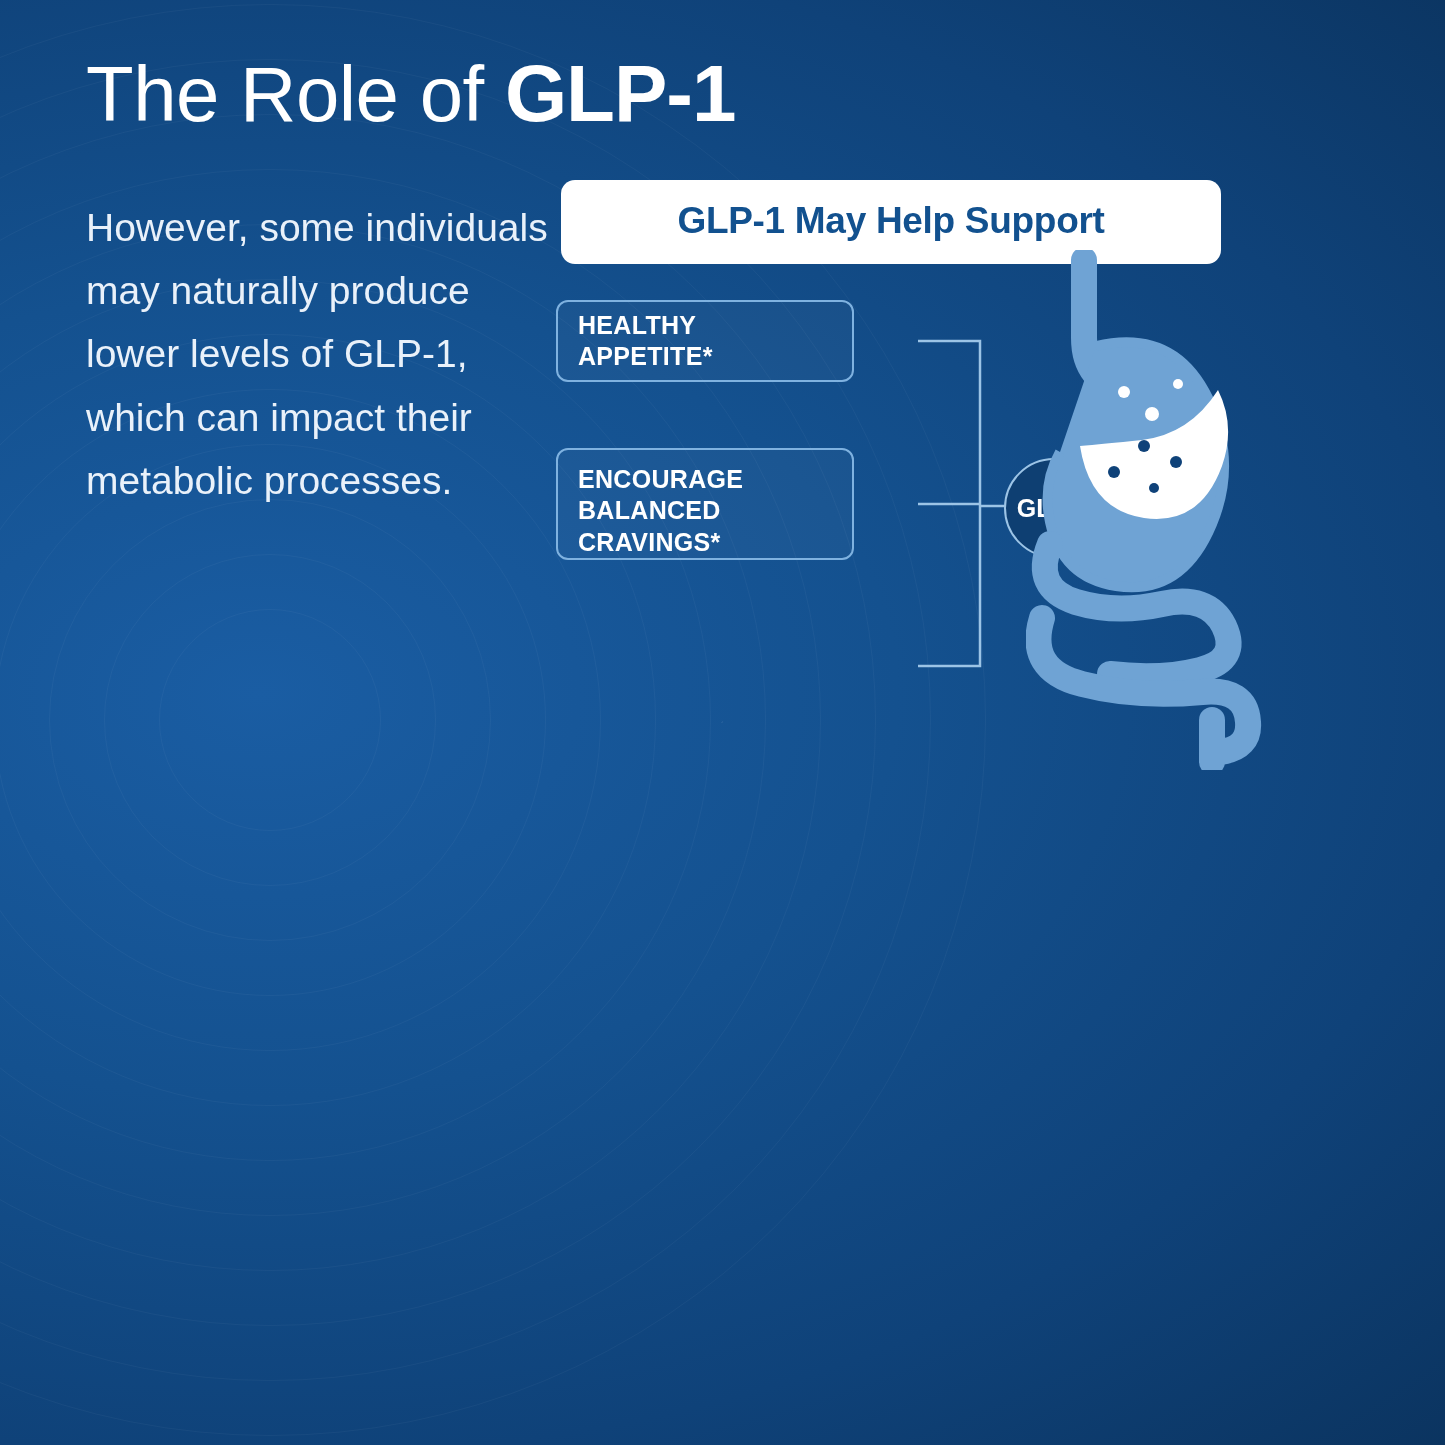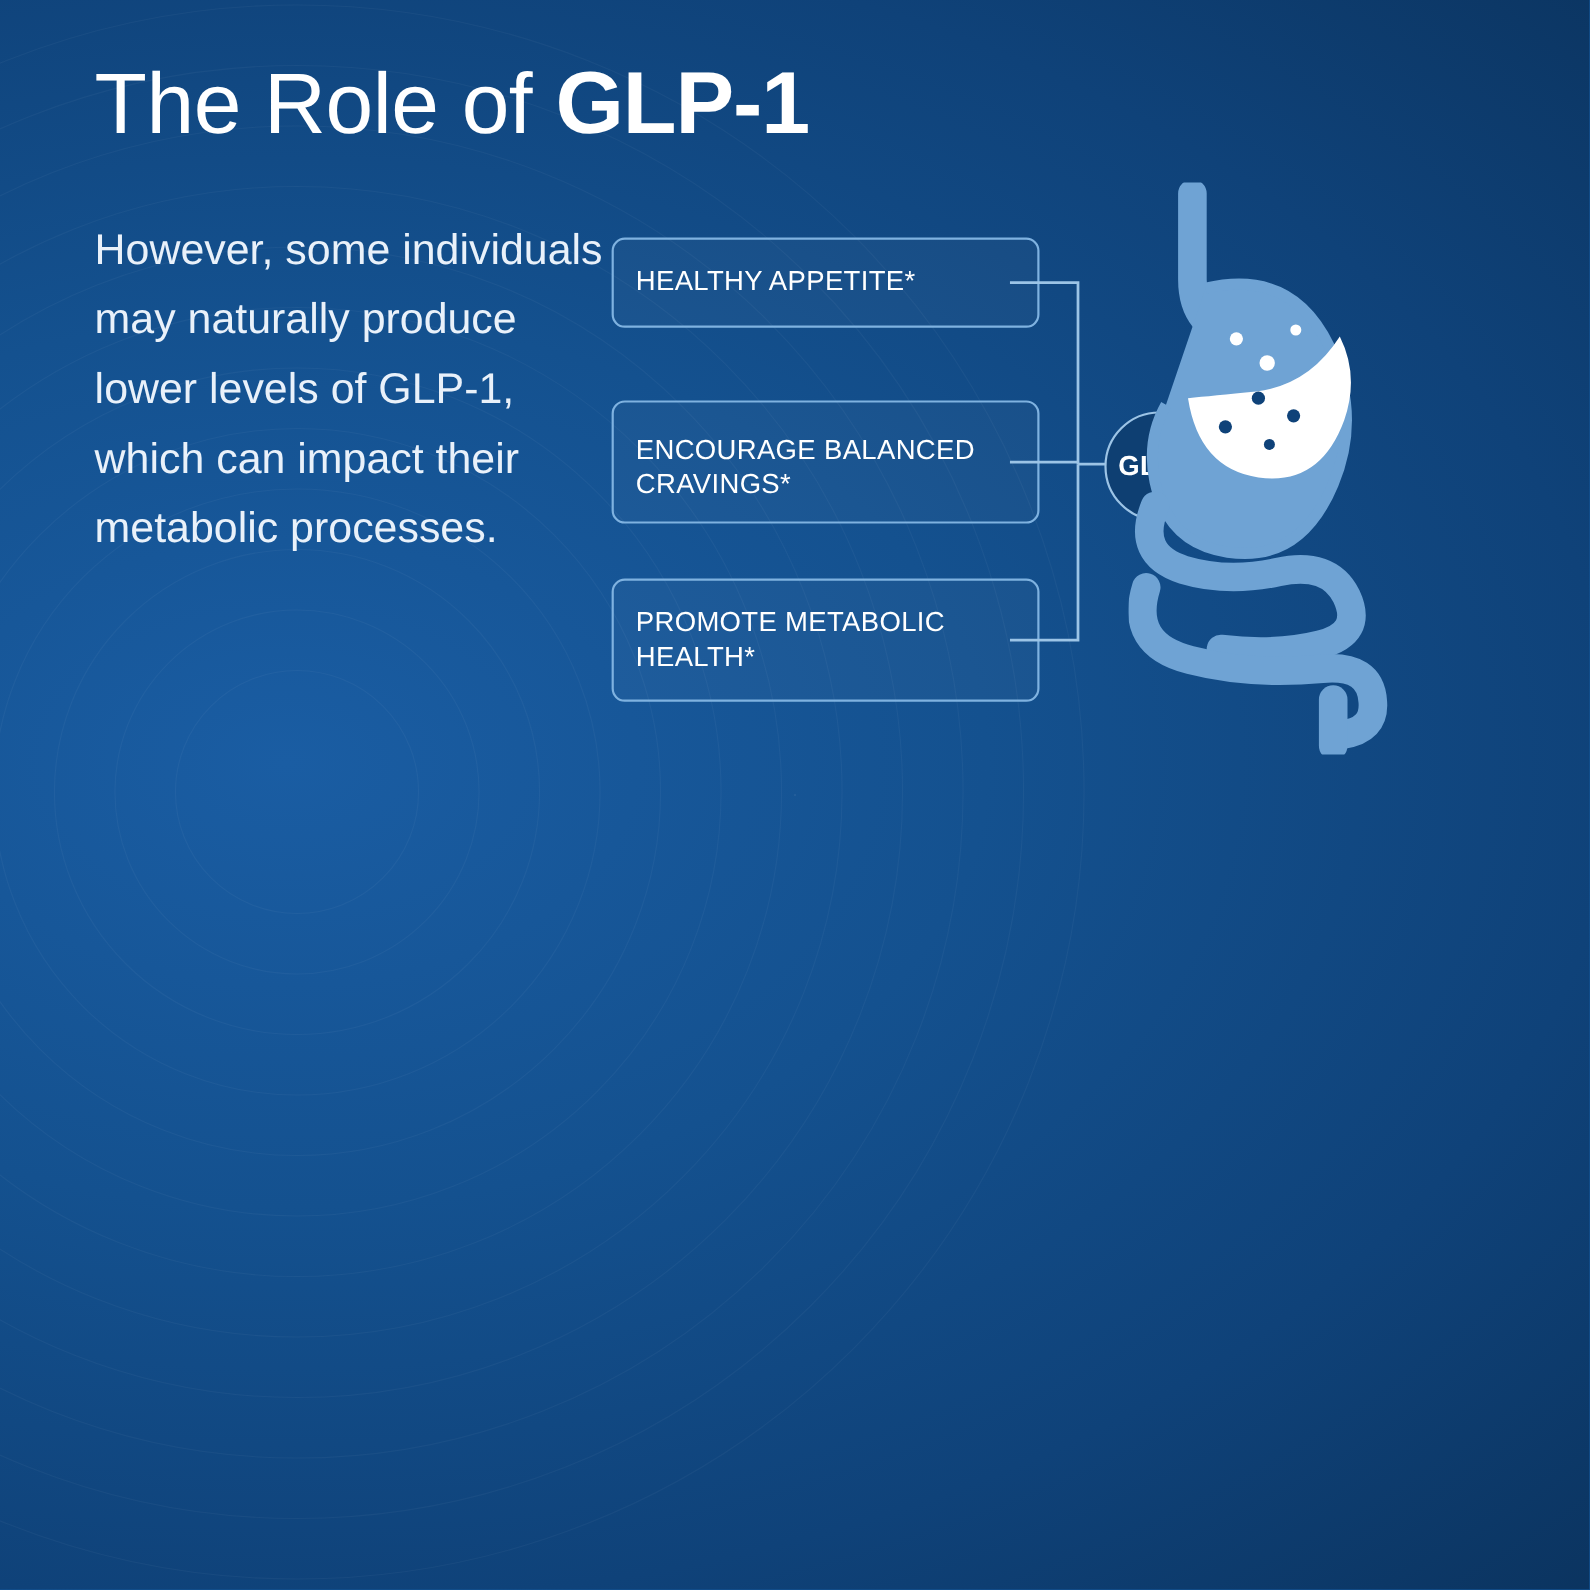--- a/index.html
+++ b/index.html
@@ -124,26 +124,26 @@
     left: 0;
     top: 0;
     width: 362px;
   }
   .feature-box {
     border: 2px solid #7fb2e0;
     border-radius: 12px;
     background: rgba(255,255,255,0.03);
     color: #ffffff;
     font-size: 25px;
-    font-weight: 400;
+    font-weight: 700;
     letter-spacing: 0.3px;
     line-height: 1.25;
-    padding: 28px 20px;
+    padding: 14px 20px;
     box-sizing: border-box;
-    width: 389px;
+    width: 298px;
     text-transform: uppercase;
     font-stretch: condensed;
   }
   .feature-box.b1 { height: 82px; display: flex; align-items: center; }
   .feature-box.b2 { margin-top: 66px; height: 112px; display: flex; align-items: flex-start; }
   .feature-box.b3 { margin-top: 50px; height: 112px; display: flex; align-items: center; }
 
   .connector {
     position: absolute;
     left: 362px;
@@ -225,33 +225,31 @@
 
 
     <div class="middle">
 
       <div class="left-col">
         <p>However, some individuals may naturally produce lower levels of GLP-1, which can impact their metabolic processes.</p>
       </div>
 
       <div class="right-col">
 
+        <div class="pill">GLP-1 May Help Support</div>
 
         <div class="diagram">
 
           <div class="boxes">
             <div class="feature-box b1">
               <span>HEALTHY APPETITE*</span>
             </div>
             <div class="feature-box b2">
               <span>ENCOURAGE BALANCED CRAVINGS*</span>
             </div>
-            <div class="feature-box b3">
-              <span>PROMOTE METABOLIC HEALTH*</span>
-            </div>
           </div>
 
           <svg class="connector" viewBox="0 0 130 420">
             <path d="M0 41 H62 V206" fill="none" stroke="#9cc4e6" stroke-width="2.5"></path>
             <path d="M0 204 H62" fill="none" stroke="#9cc4e6" stroke-width="2.5"></path>
             <path d="M0 366 H62 V206" fill="none" stroke="#9cc4e6" stroke-width="2.5"></path>
             <path d="M62 206 H96" fill="none" stroke="#9cc4e6" stroke-width="2.5"></path>
           </svg>
 
           <div class="glp-node">

